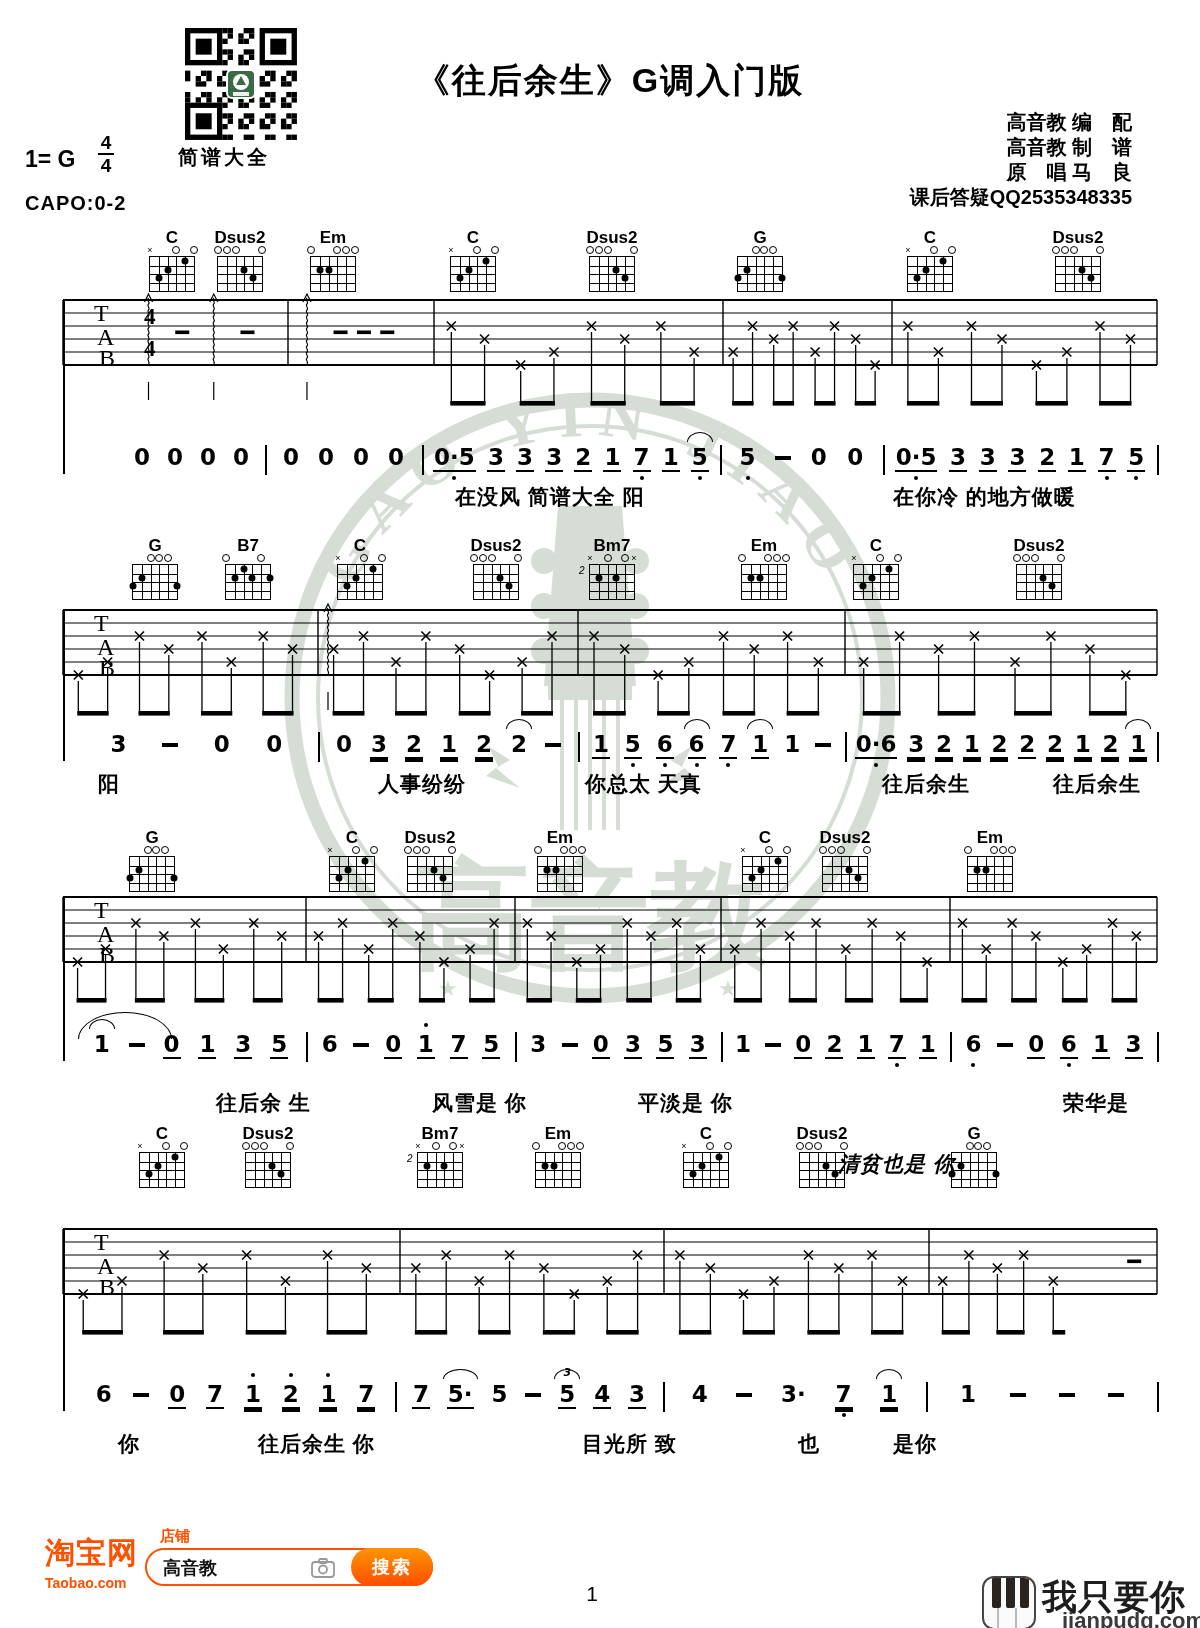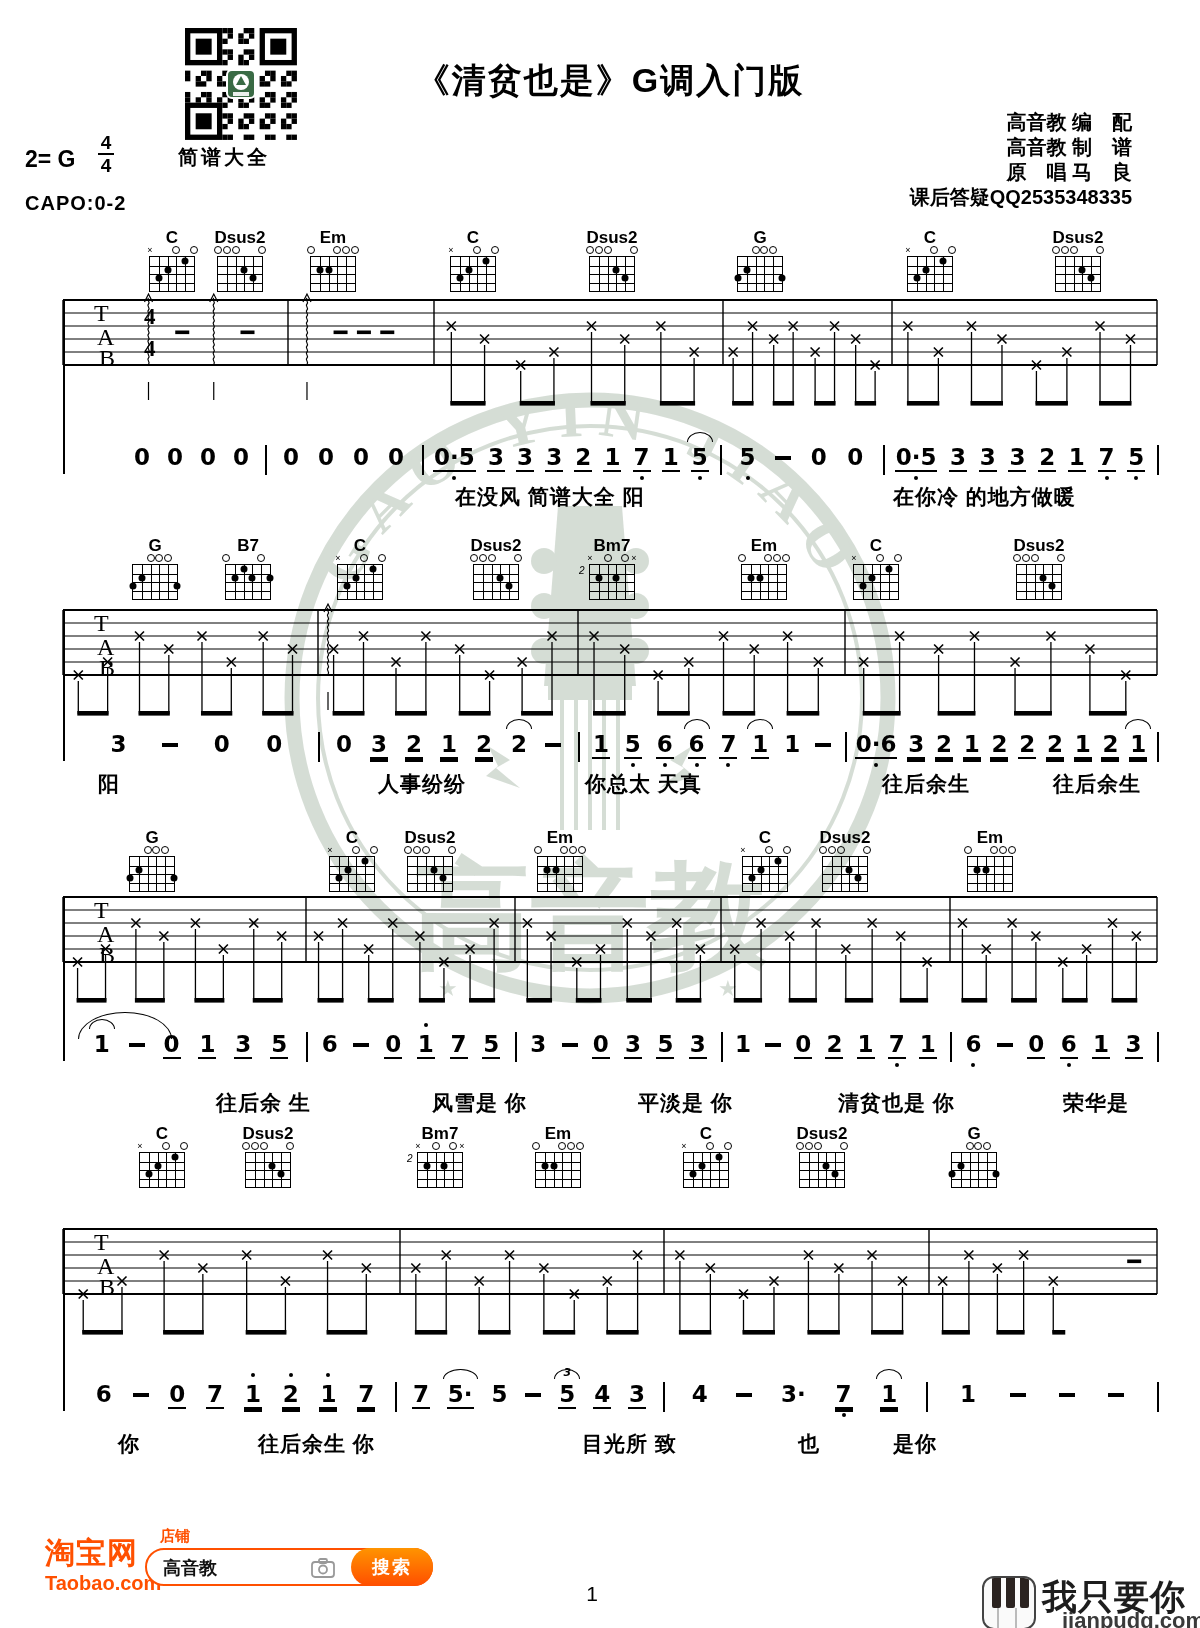--- a/index.html
+++ b/index.html
@@ -42,21 +42,21 @@
   .lyr{position:absolute;font-size:21px;font-weight:700;letter-spacing:1px;white-space:pre}
   .sysline{position:absolute;width:1.5px;background:#000}
   .bigarc{position:absolute;height:26px;border:1.6px solid #000;border-bottom:none;
           border-radius:50% 50% 0 0 / 100% 100% 0 0}
   
   #wm{position:absolute;left:248px;top:356px;opacity:.5;z-index:0}
   .content-layer{position:relative;z-index:1}
   
   #tb-logo{position:absolute;left:45px;top:1538px;color:#ff5000;line-height:30px}
   #tb-logo .l1{font-size:30px;font-weight:900;letter-spacing:1px}
-  #tb-logo .l2{font-size:20px;font-weight:800}
+  #tb-logo .l2{font-size:14px;font-weight:800}
   #shoptab{position:absolute;left:160px;top:1527px;color:#ff5000;font-size:15px;font-weight:700}
   #searchpill{position:absolute;left:145px;top:1548px;width:288px;height:38px;border:2px solid #ff5000;
               border-radius:21px;background:#fff;box-sizing:border-box}
   #searchpill input{position:absolute;left:14px;top:3px;width:170px;height:28px;border:none;outline:none;
               font-size:18px;font-weight:700;font-family:inherit;color:#111;background:transparent}
   #camicon{position:absolute;right:96px;top:8px}
   #searchbtn{position:absolute;right:-2px;top:-2px;width:82px;height:38px;border:none;border-radius:21px;
              background:linear-gradient(180deg,#ff9400,#ff4e00);color:#fff;font-size:18px;font-weight:700;
              font-family:inherit;letter-spacing:2px}
   #pagenum{position:absolute;left:580px;top:1582px;width:24px;text-align:center;font-size:21px}
@@ -218,22 +218,22 @@
           <rect x="85.28" y="10.66" width="15.99" height="15.99" fill="#000"></rect>
           <rect x="0" y="74.62" width="37.31" height="37.31" fill="#000"></rect>
           <rect x="5.33" y="79.95" width="26.65" height="26.65" fill="#fff"></rect>
           <rect x="10.66" y="85.28" width="15.99" height="15.99" fill="#000"></rect>
           <rect x="42" y="42" width="28" height="28" rx="5" fill="#3a6b45" stroke="#fff" stroke-width="2"></rect>
           <circle cx="56" cy="54" r="8" fill="#fff"></circle>
           <path d="M56 48 l5 9 h-10 z" fill="#3a6b45"></path>
           <rect x="48" y="64" width="16" height="4" fill="#fff" opacity="0.9"></rect>
         </svg></div>
     <div id="qrcap">简谱大全</div>
-    <div id="title">《清贫也是》G调入门版</div>
-    <div id="keysig">2= G</div>
+    <div id="title">《往后余生》G调入门版</div>
+    <div id="keysig">1= G</div>
     <div id="frac">
       <div>4</div>
       <div class="fline"></div>
       <div>4</div>
     </div>
     <div id="capo">CAPO:0-2</div>
     <div id="credits">
       <div>高音教 编　配</div>
       <div>高音教 制　谱</div>
       <div>原　唱 马　良</div>
@@ -1244,21 +1244,21 @@
           <div class="ntok u1">3</div>
         </div>
         <div class="nbar" style="left: 306px; top: 1032px; height: 30px;"></div>
         <div class="nbar" style="left: 515px; top: 1032px; height: 30px;"></div>
         <div class="nbar" style="left: 721px; top: 1032px; height: 30px;"></div>
         <div class="nbar" style="left: 950px; top: 1032px; height: 30px;"></div>
         <div class="nbar" style="left: 1157px; top: 1032px; height: 30px;"></div>
         <div class="lyr" style="left: 216px; top: 1089px;">往后余 生</div>
         <div class="lyr" style="left: 432px; top: 1089px;">风雪是 你</div>
         <div class="lyr" style="left: 638px; top: 1089px;">平淡是 你</div>
-        <div class="lyr" style="left: 838px; top: 1089px;">清贫也是 你</div>
+        <div class="lyr" style="left: 838px; top: 1150px; font-style: italic;">清贫也是 你</div>
         <div class="lyr" style="left: 1063px; top: 1089px;">荣华是</div>
         <div class="chord" style="left: 132px; top: 1124px;">
           <div class="chname">C</div>
           <div class="chmk">
             <span style="left: 0%;">×</span>
             <i style="left: 60%;"></i>
             <i style="left: 100%;"></i>
           </div>
           <div class="chgrid">
             <div class="cv" style="left: 20%;"></div>

